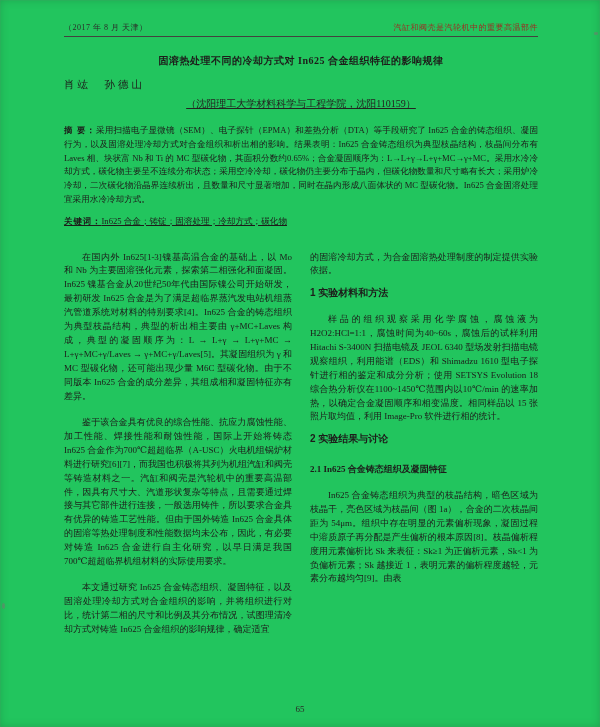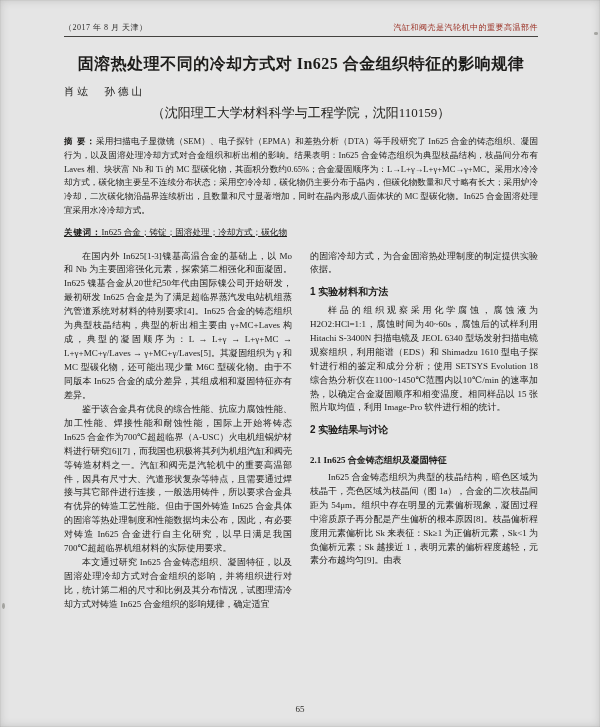--- a/index.html
+++ b/index.html
@@ -1,40 +1,40 @@
 <!DOCTYPE html>
 <html style="--header_red: #9b2f23;"><head>
 <meta charset="utf-8">
 <style>
   html,body { margin:0; padding:0; background:#c6c5c2; }
   .page {
     position:relative;
     width:600px; height:727px;
     margin:0;
-    background:#e5e5e5;
+    background:#22c55e;
     box-sizing:border-box;
     padding:22px 62px 0 64px;
     overflow:hidden;
     font-family:"Liberation Serif","DejaVu Serif",serif;
     color:#1d1c1a;
     box-shadow: inset 0 0 10px rgba(0,0,0,.16), inset 0 0 1px #8a8a88;
   }
   .header { display:flex; justify-content:space-between; align-items:baseline; font-size:8px; }
   .header-left { color:#2c2b29; letter-spacing:0.5px; }
   .header-right { color: var(--header_red, #9b2f23); letter-spacing:0.5px; }
   .header-rule { border:none; border-top:1px solid #43423f; margin:3px 0 0 0; }
-  .title { font-size:16px; font-weight:bold; text-align:center; margin:17px 0 0 0; letter-spacing:0.5px; }
+  .title { font-size:10px; font-weight:bold; text-align:center; margin:17px 0 0 0; letter-spacing:0.5px; }
   .authors { text-align:left; font-size:10.5px; margin-top:10px; letter-spacing:3px; }
-  .affiliation { text-align:center; font-size:13px; margin-top:5px; color:#242320; }
+  .affiliation { text-align:center; font-size:10px; margin-top:5px; color:#242320;text-decoration:underline; }
   .abstract { font-size:8.6px; line-height:1.6; text-align:justify; margin:13px 0 0 0; }
   .abstract b, .keywords b { font-family:"Liberation Sans","DejaVu Sans",sans-serif; font-size:8.4px; letter-spacing:1px; }
   .keywords { font-size:8.6px; margin:9px 0 0 0;text-decoration:underline; }
   .columns { display:flex; gap:18px; margin-top:11px; height:424px; overflow:hidden; }
   .col { flex:1 1 0; min-width:0; font-size:9px; line-height:1.55; text-align:justify; overflow:hidden; }
-  .para { margin:0 0 0 0; }
+  .para { margin:12px 0 0 0; }
   .indent { text-indent:2em; }
   .section { font-size:10px; font-weight:bold; margin:7px 0 4px 0; font-family:"Liberation Sans","DejaVu Sans",sans-serif; }
   .subsection { font-size:9px; font-weight:bold; margin:16px 0 3px 0; }
   .page-number { position:absolute; left:0; right:0; bottom:13px; text-align:center; font-size:9px; color:#2a2926; }
   .speck { position:absolute; background:#77766f; border-radius:45%; opacity:.55; }
   .speck-a { right:2px; top:32px; width:4px; height:3px; }
   .speck-b { left:2px; bottom:118px; width:3px; height:6px; }
 </style>
 </head>
 <body>

